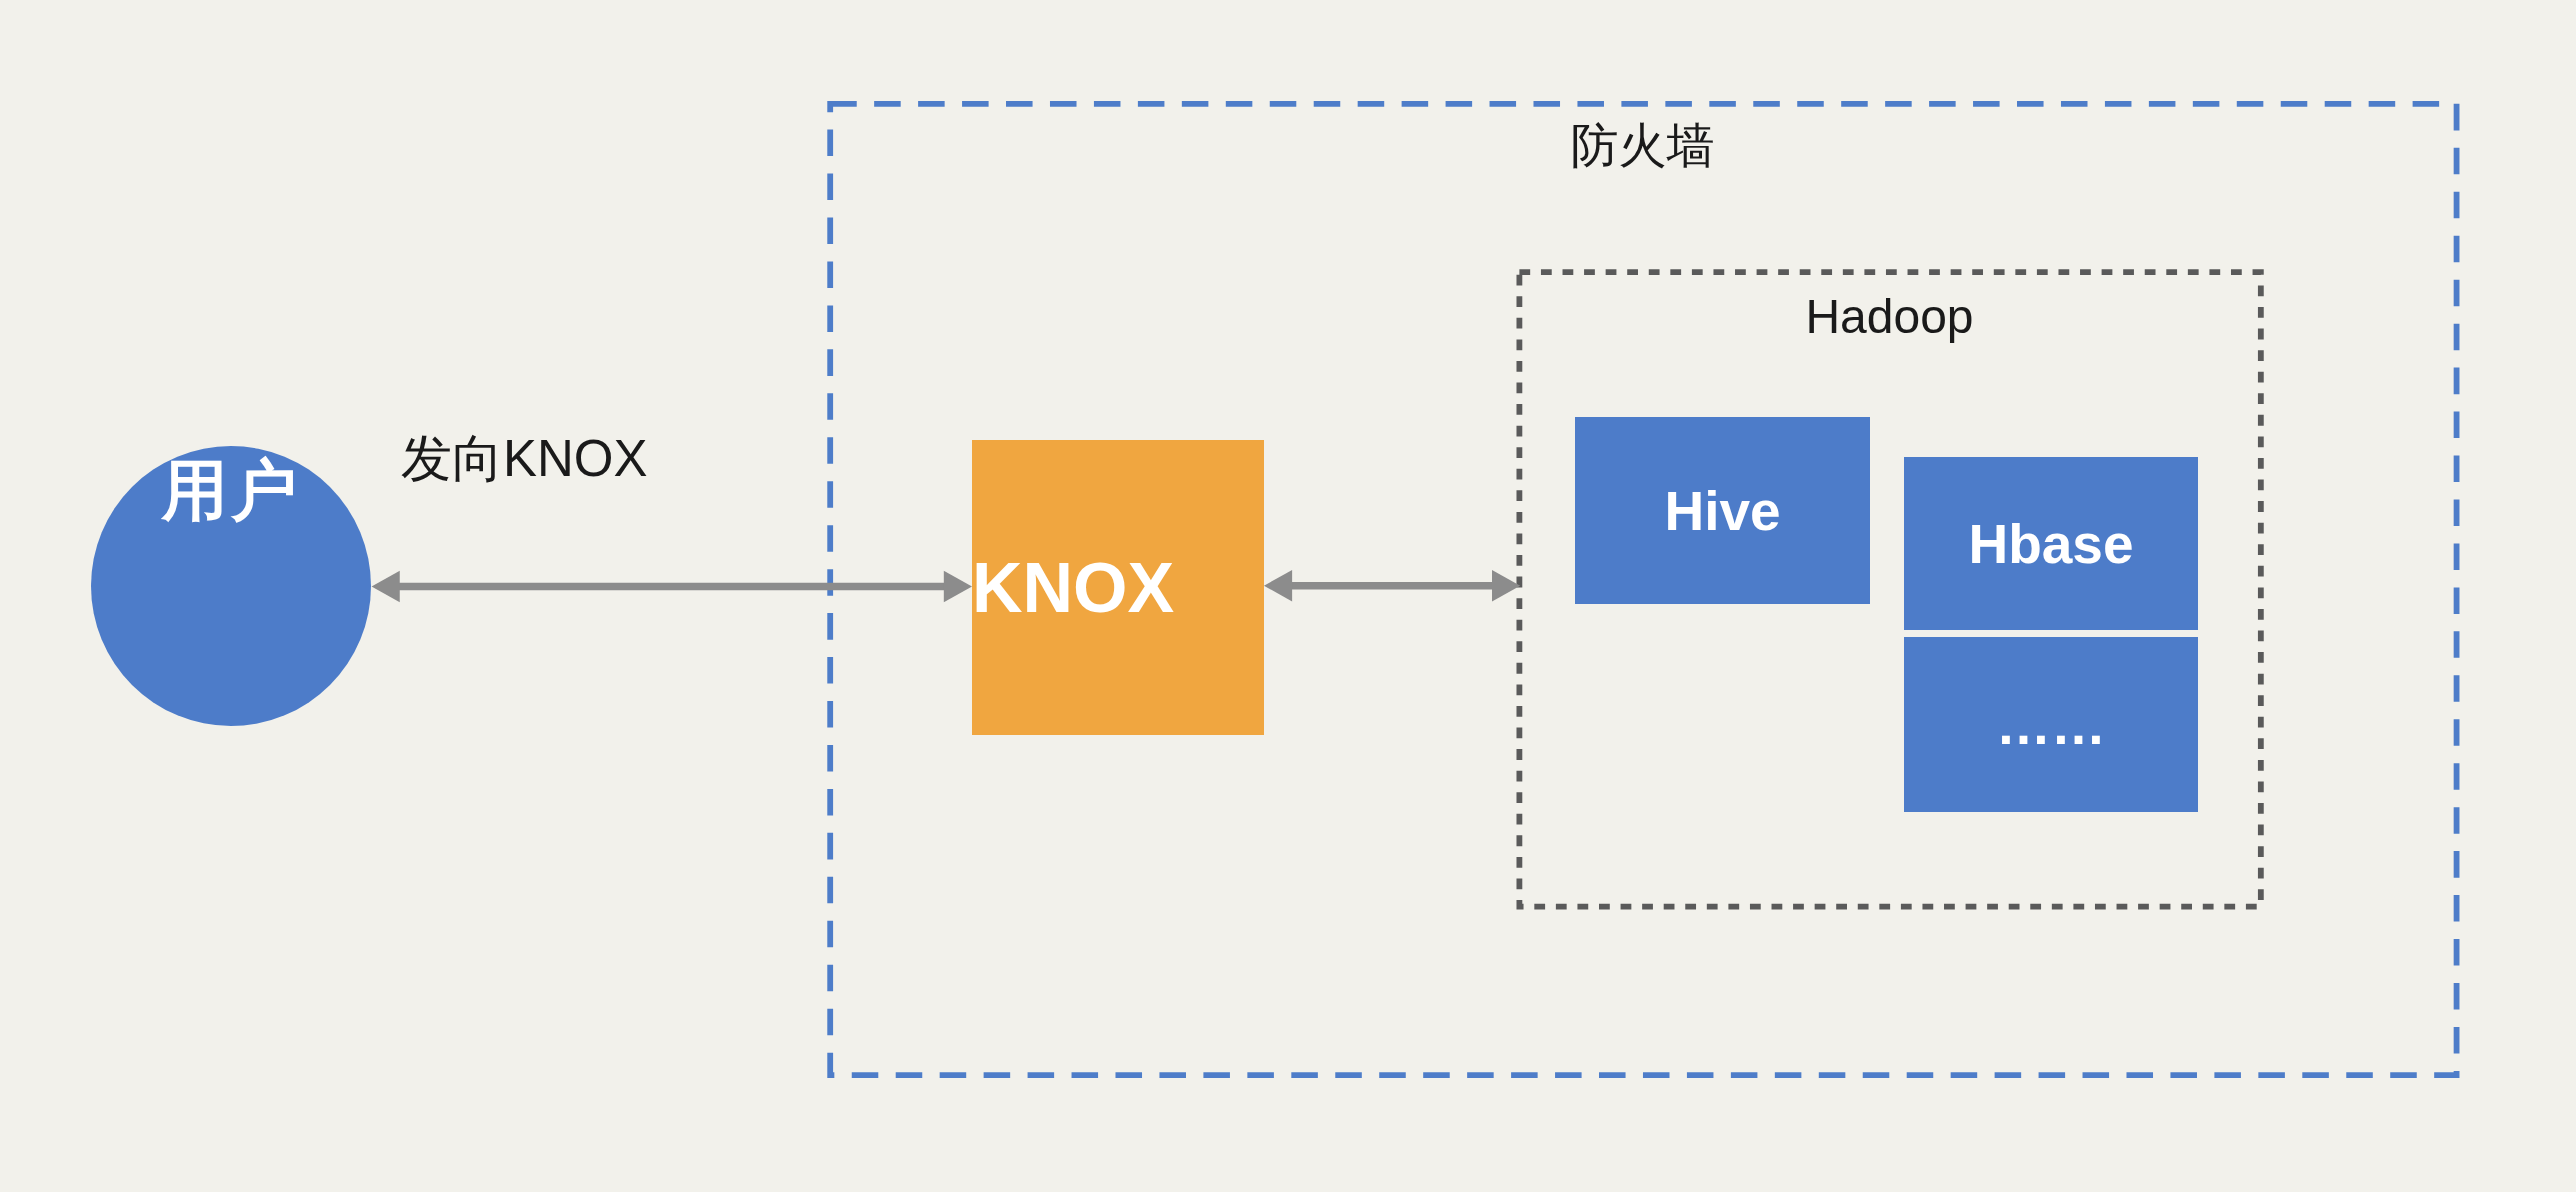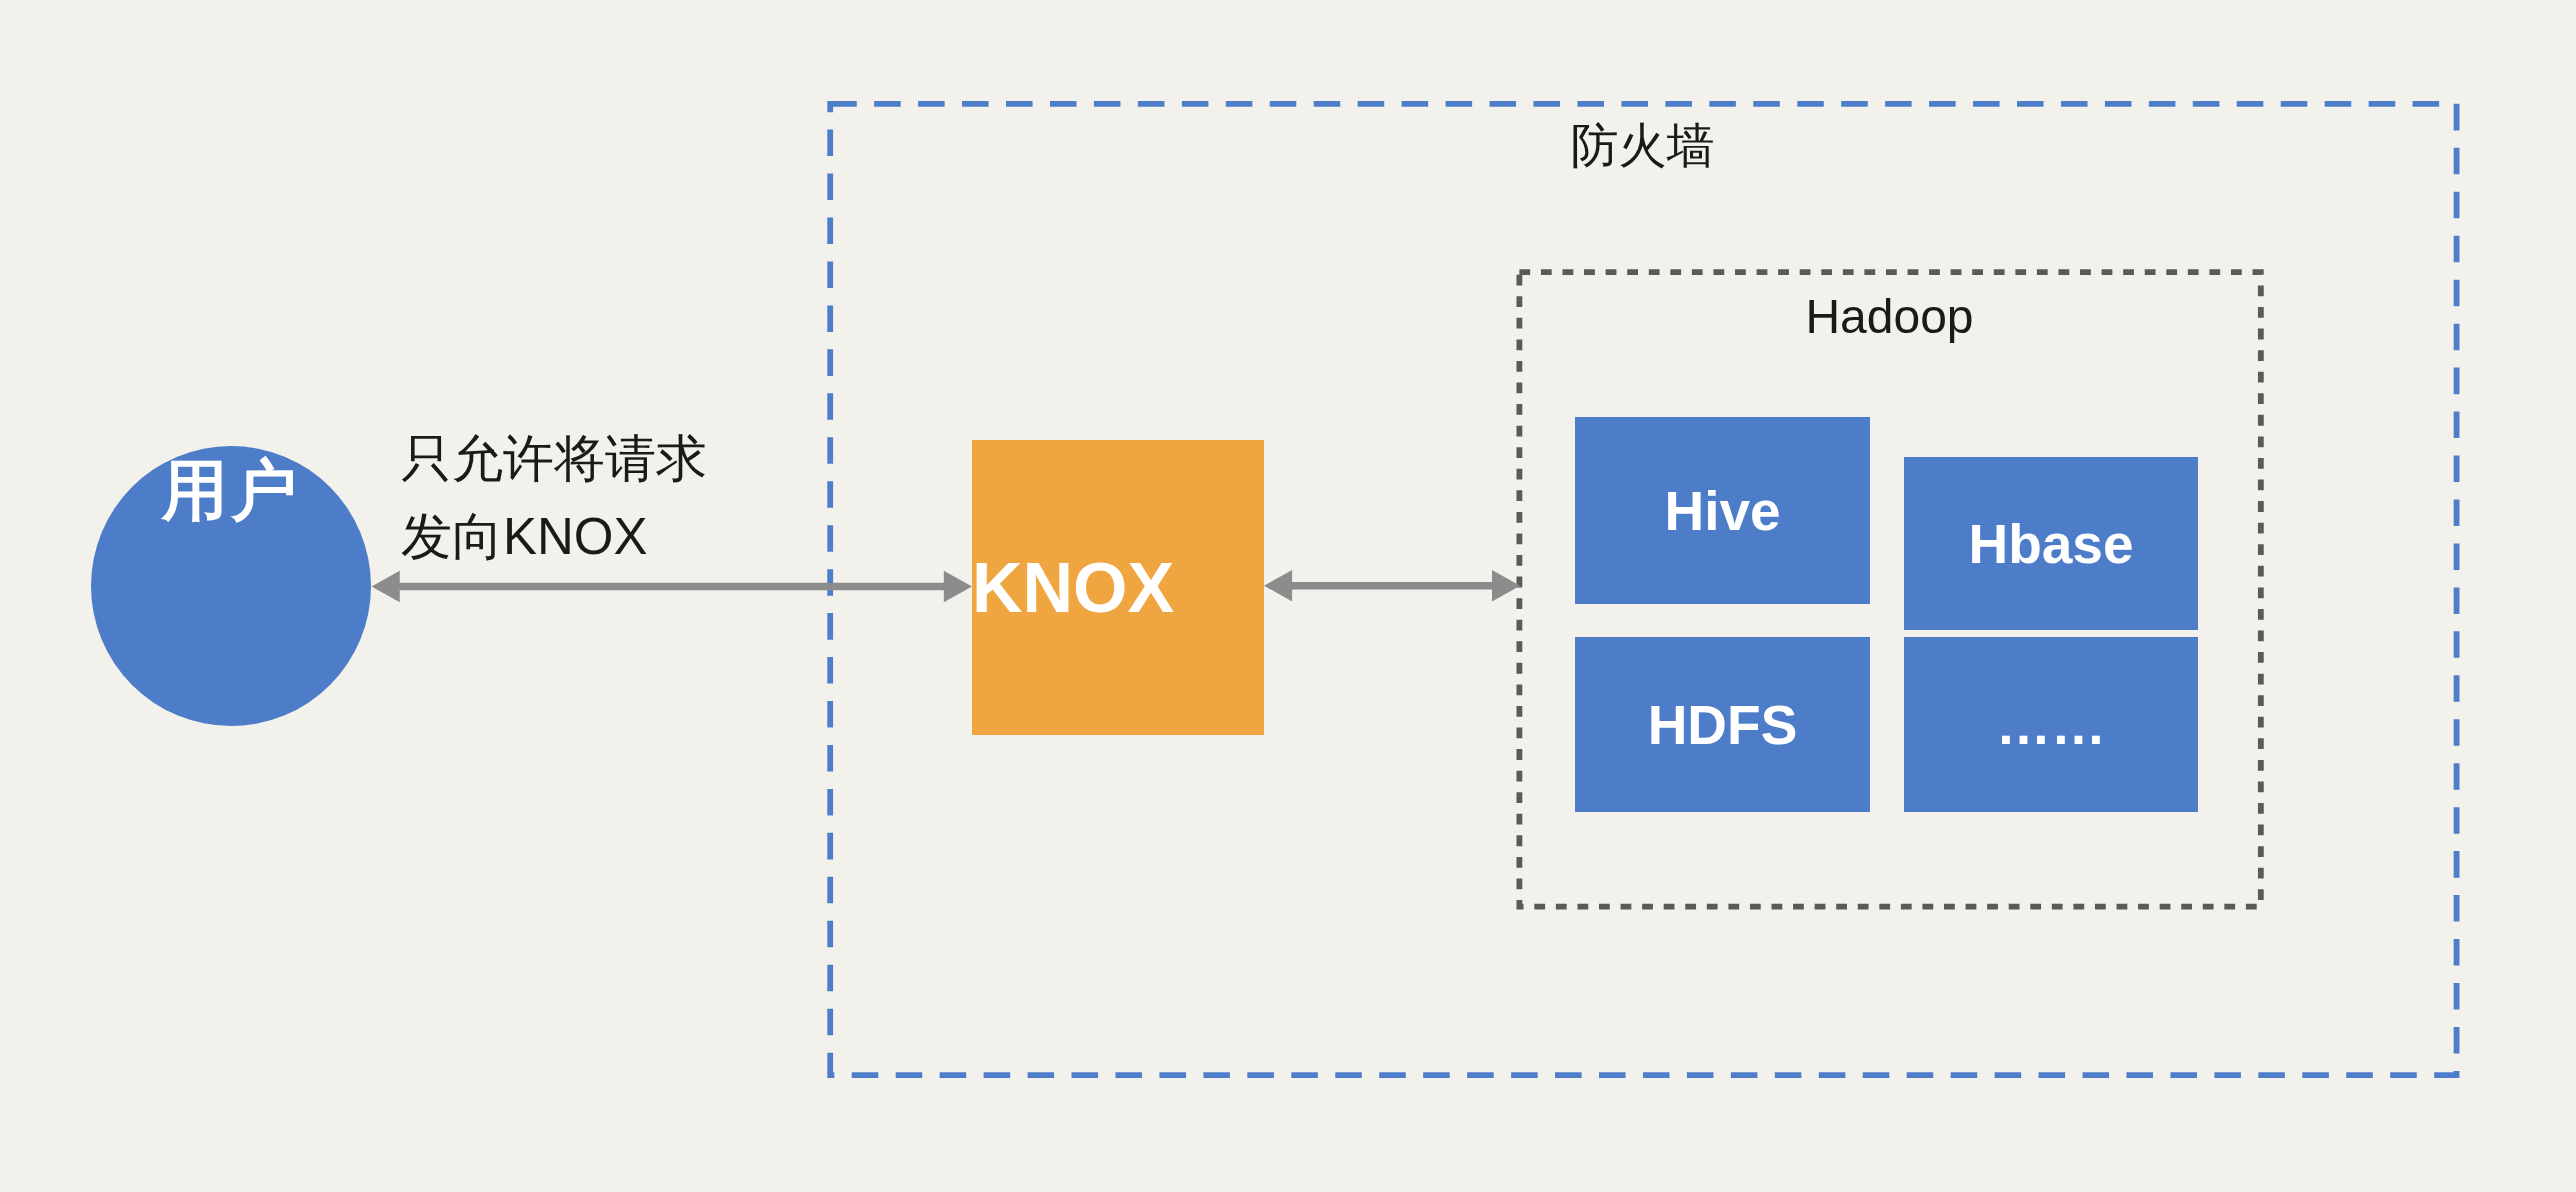--- a/index.html
+++ b/index.html
@@ -111,39 +111,35 @@
       <polygon class="arrow-head" points="1524,706 1558,687 1558,725"></polygon>
       <polygon class="arrow-head" points="1833,706 1799,687 1799,725"></polygon>
     </g>
   </svg>
 
   <div class="user-circle">
     <span>用户</span>
   </div>
 
   <div class="annotation">
-    <div>只允许将请求</div>
     <div>发向KNOX</div>
   </div>
 
   <div class="firewall-label">防火墙</div>
 
   <div class="knox-box">
     <span>KNOX</span>
   </div>
 
   <div class="hadoop-label">Hadoop</div>
 
   <div class="service-box service-hive">
     <span>Hive</span>
   </div>
   <div class="service-box service-hbase">
     <span>Hbase</span>
   </div>
-  <div class="service-box service-hdfs">
-    <span>HDFS</span>
-  </div>
   <div class="service-box service-more">
     <span>……</span>
   </div>
 
 </div>
 
 
 </body></html>

